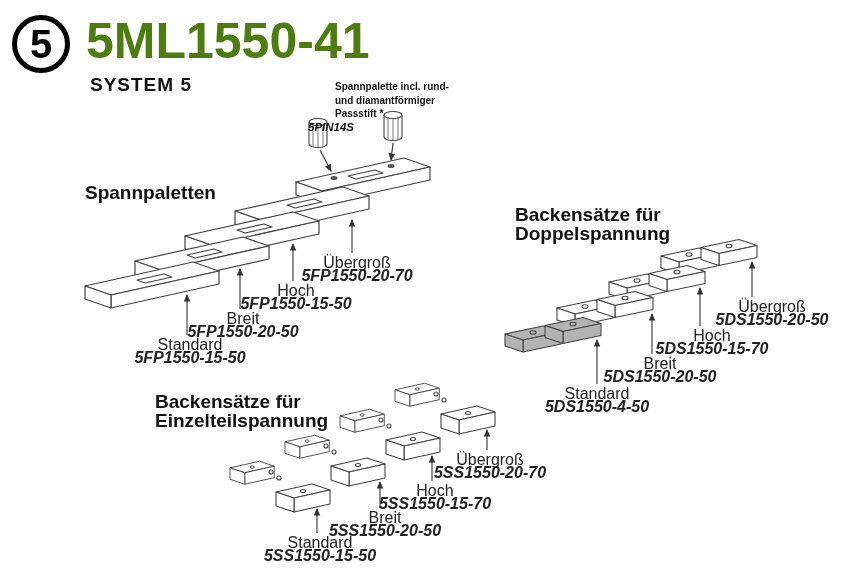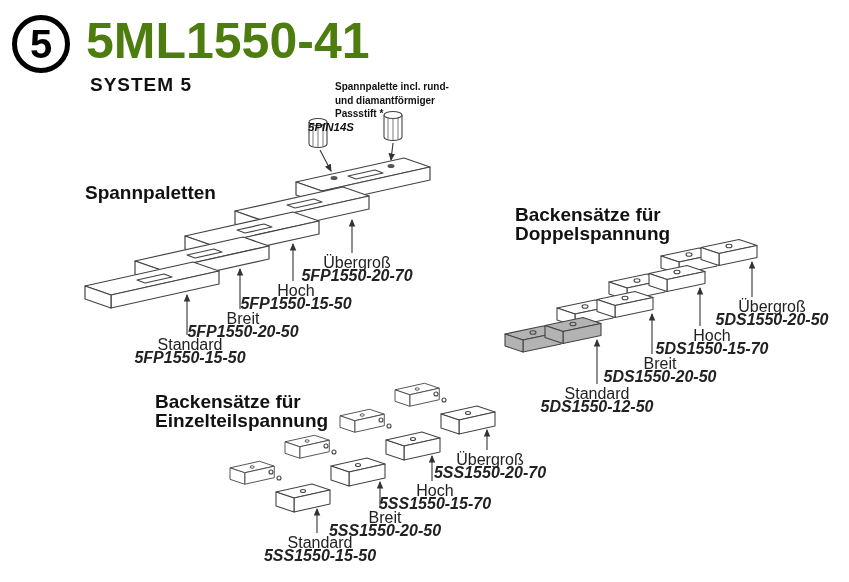--- a/index.html
+++ b/index.html
@@ -177,21 +177,21 @@
   <div>Hoch</div>
   <div class="ipart">5FP1550-15-50</div>
 </div>
 <div class="item-label" style="left:357px; top:256px">
   <div>Übergroß</div>
   <div class="ipart">5FP1550-20-70</div>
 </div>
 
 <div class="item-label" style="left:597px; top:387px">
   <div>Standard</div>
-  <div class="ipart">5DS1550-12-50</div>
+  <div class="ipart">5DS1550-4-50</div>
 </div>
 <div class="item-label" style="left:660px; top:357px">
   <div>Breit</div>
   <div class="ipart">5DS1550-20-50</div>
 </div>
 <div class="item-label" style="left:712px; top:329px">
   <div>Hoch</div>
   <div class="ipart">5DS1550-15-70</div>
 </div>
 <div class="item-label" style="left:772px; top:300px">

